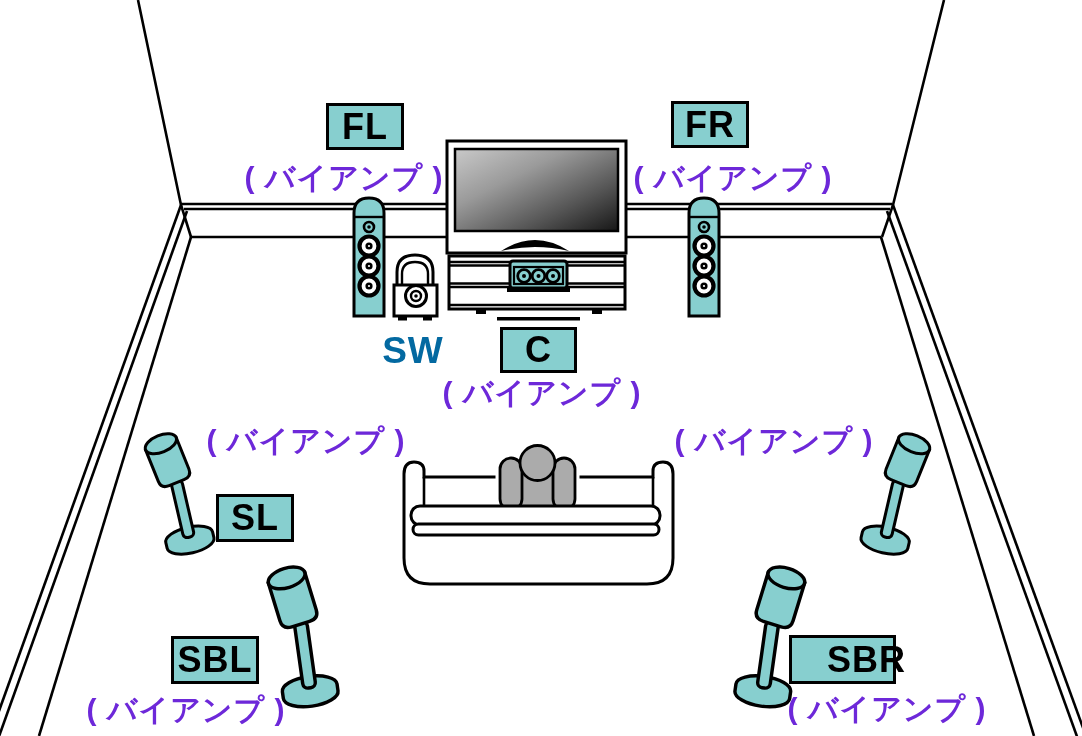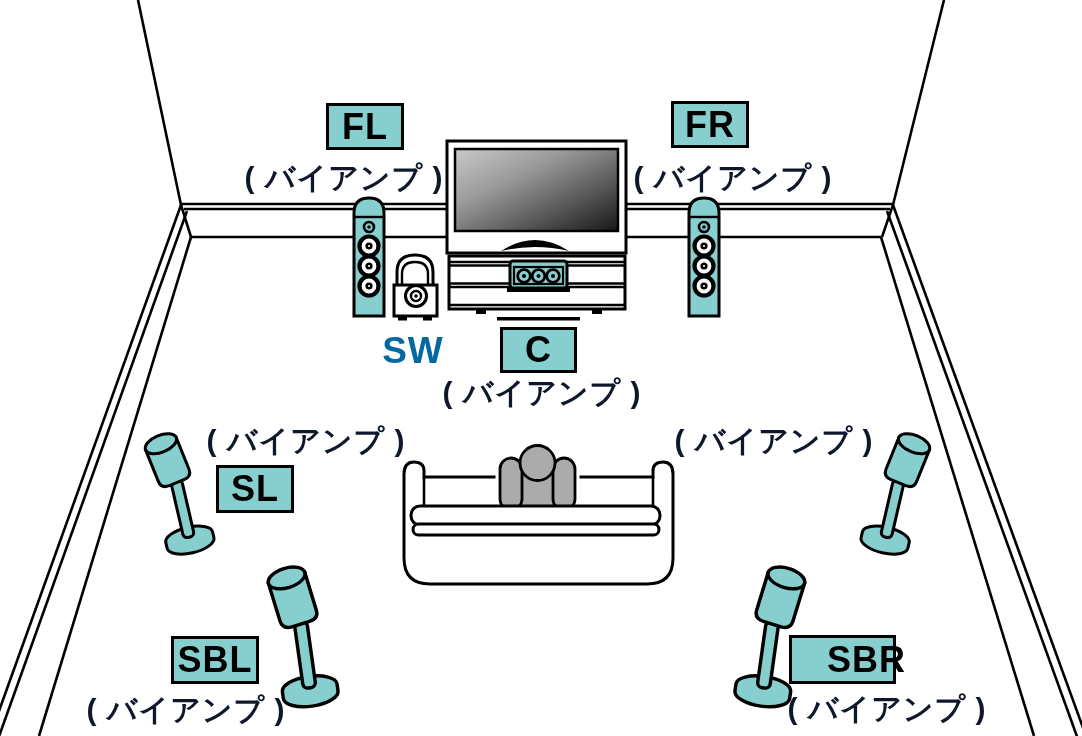--- a/index.html
+++ b/index.html
@@ -22,21 +22,21 @@
     position:absolute; display:flex; align-items:center; justify-content:center;
     background:var(--teal,#87CFCF); border:3.5px solid #000; color:#000;
     font-weight:bold; font-size:36px; letter-spacing:1px; line-height:1;
   }
   .plain {
     position:absolute; display:flex; align-items:center; justify-content:center;
     color:#0369a1; font-weight:bold; font-size:37px; letter-spacing:1px; line-height:1;
   }
   .note {
     position:absolute; transform:translateX(-50%); white-space:nowrap;
-    color:#0f172a; font-size:30px; font-weight:600; letter-spacing:1px; line-height:1;
+    color:#6d28d9; font-size:30px; font-weight:600; letter-spacing:1px; line-height:1;
   }
 </style>
 </head>
 <body>
 
 <div class="stage">
 
   <svg width="1082" height="736" viewBox="0 0 1082 736">
     <defs>
       <linearGradient id="scr" x1="0" y1="0" x2="1" y2="1">
@@ -163,21 +163,21 @@
     <use href="#sat" transform="translate(191,545) rotate(-13)"></use>
     <use href="#sat" transform="translate(884,545) scale(-1,1) rotate(-13)"></use>
     <use href="#sat" transform="translate(311,697) rotate(-8) scale(1.15)"></use>
     <use href="#sat" transform="translate(762,697) scale(-1,1) rotate(-8) scale(1.15)"></use>
   </svg>
 
   <div class="tag" style="left:326px; top:103px; width:78px; height:47px;">FL</div>
   <div class="tag" style="left:671px; top:101px; width:78px; height:47px;">FR</div>
   <div class="tag" style="left:500px; top:327px; width:77px; height:46px;">C</div>
   <div class="plain" style="left:376px; top:331px; width:74px; height:38px;">SW</div>
-  <div class="tag" style="left:216px; top:465px; width:78px; height:48px;">SL</div>
+  <div class="tag" style="left:216px; top:494px; width:78px; height:48px;">SL</div>
   <div class="tag" style="left:171px; top:636px; width:88px; height:48px;">SBL</div>
   <div class="tag" style="left:789px; top:635px; width:107px; height:49px;padding-left:48px;">SBR</div>
 
   <div class="note" style="left:344px; top:163px;">( バイアンプ )</div>
   <div class="note" style="left:733px; top:163px;">( バイアンプ )</div>
   <div class="note" style="left:542px; top:378px;">( バイアンプ )</div>
   <div class="note" style="left:306px; top:426px;">( バイアンプ )</div>
   <div class="note" style="left:774px; top:426px;">( バイアンプ )</div>
   <div class="note" style="left:186px; top:695px;">( バイアンプ )</div>
   <div class="note" style="left:887px; top:694px;">( バイアンプ )</div>

